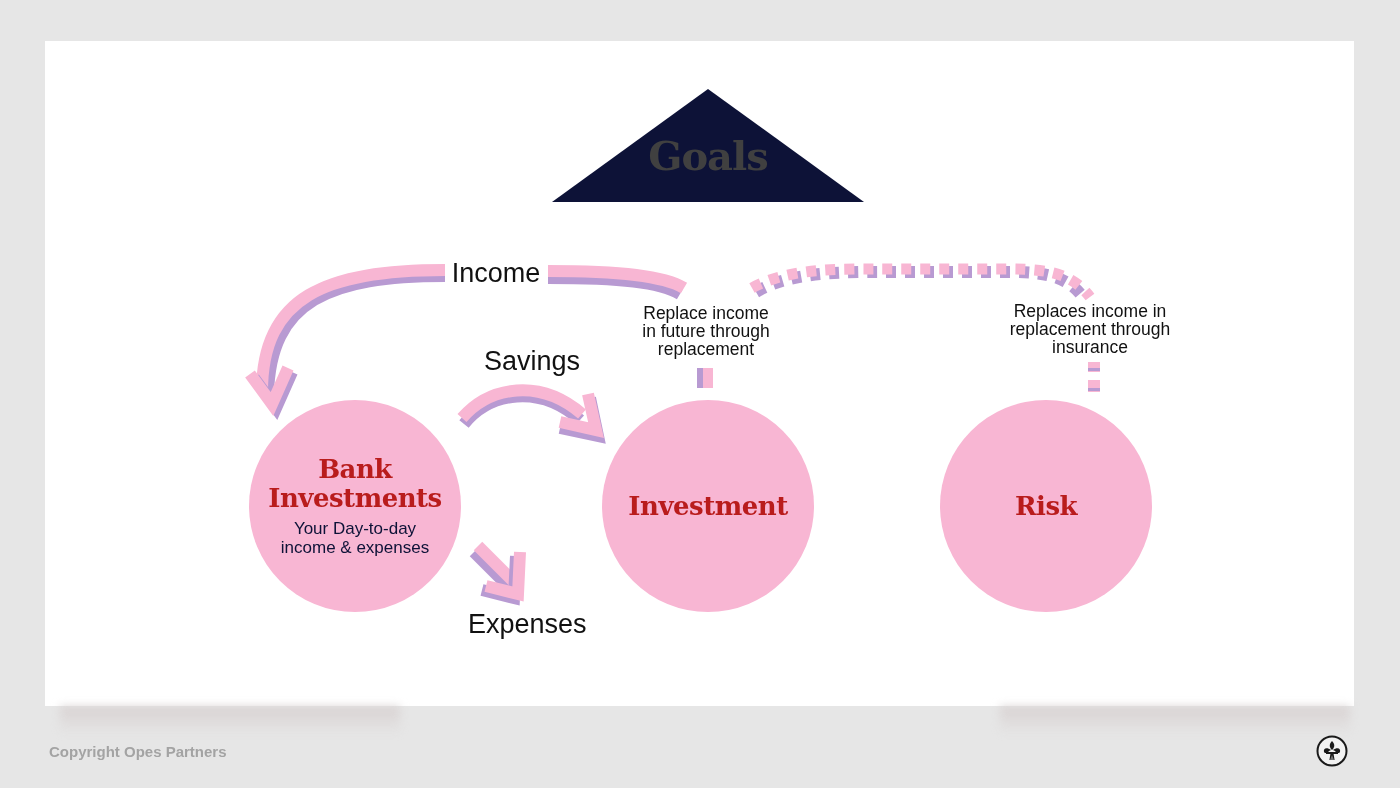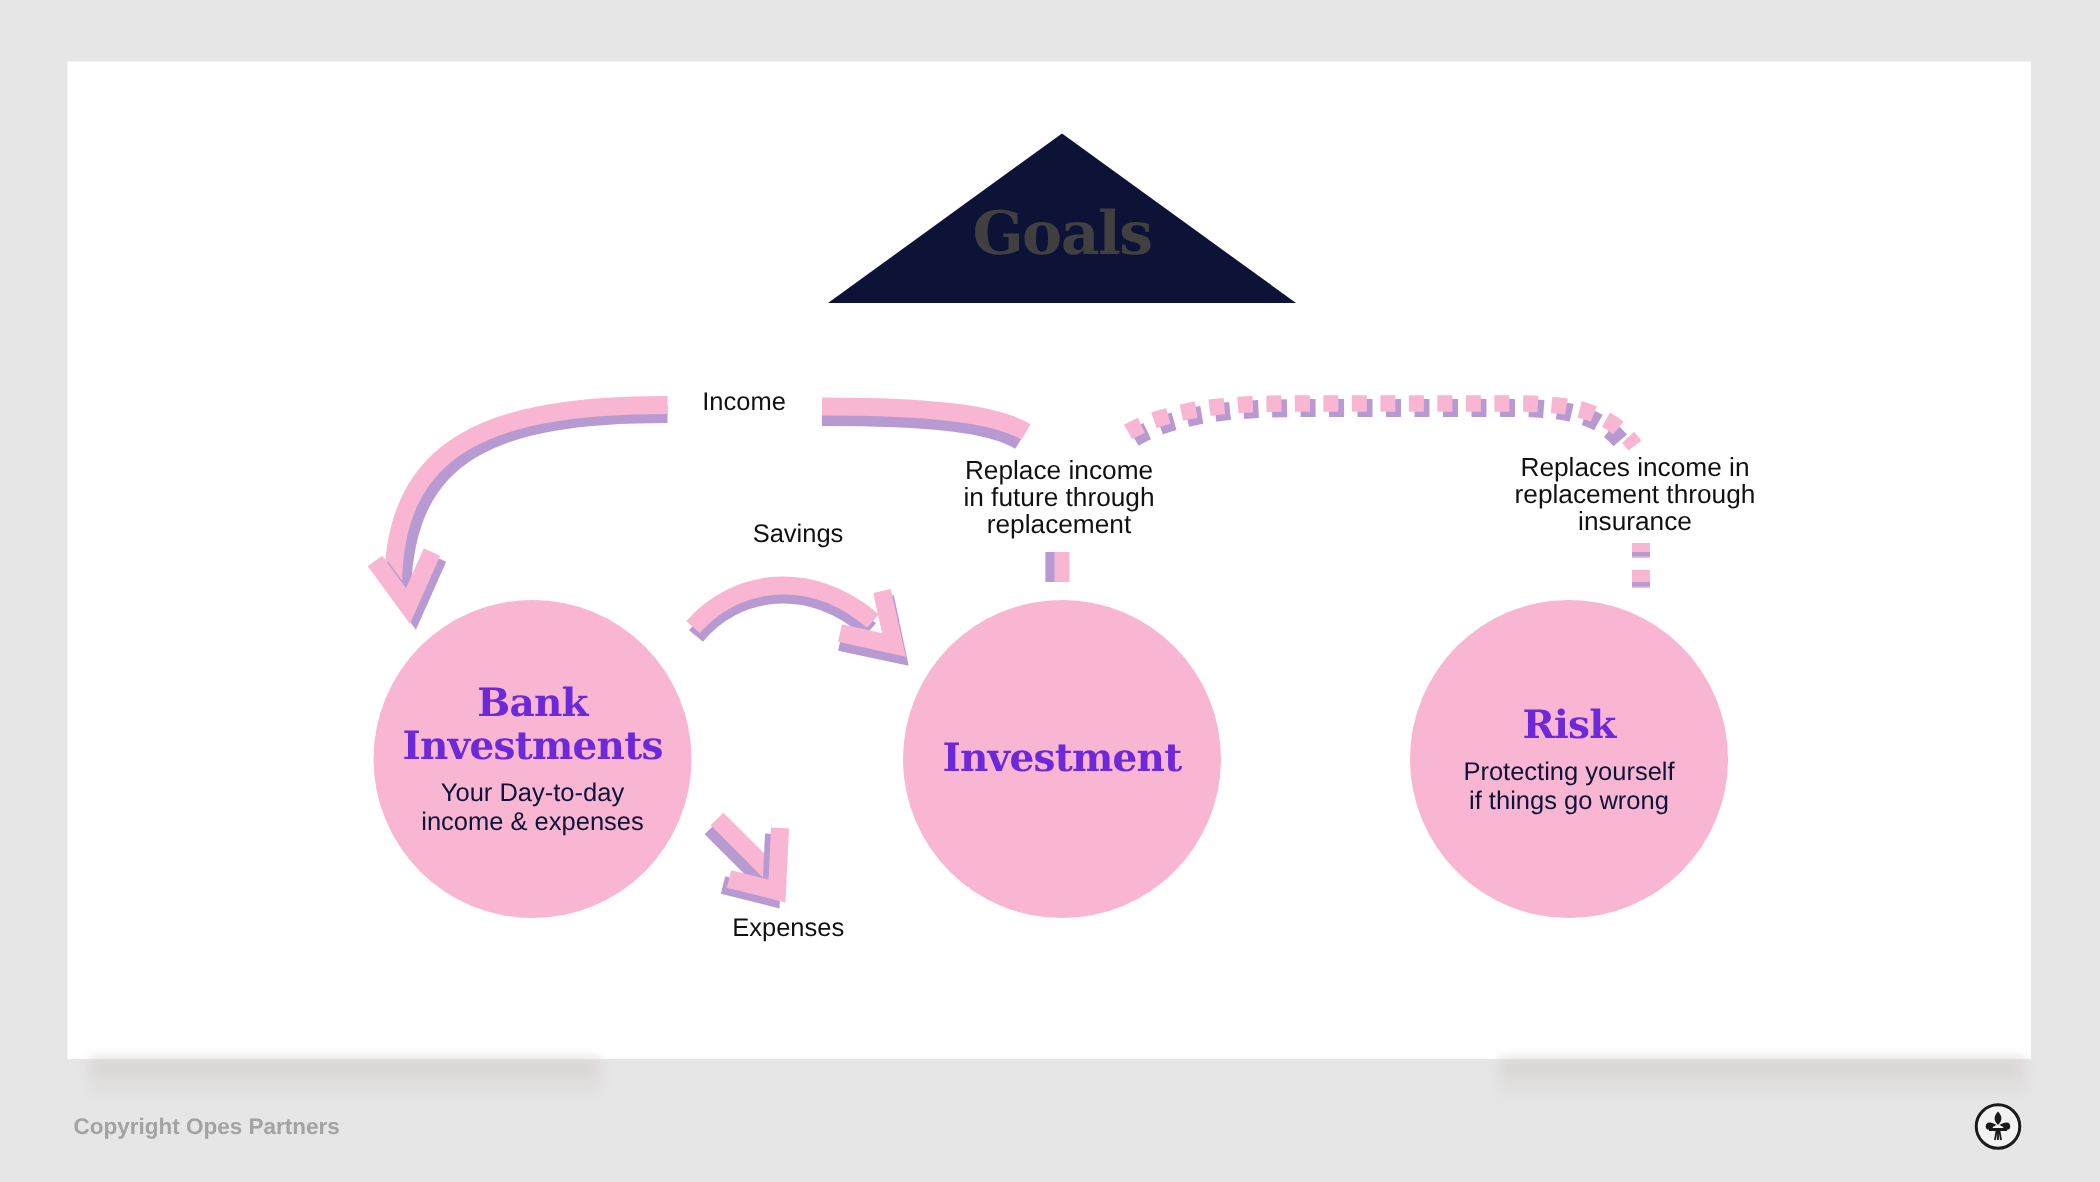--- a/index.html
+++ b/index.html
@@ -3,24 +3,24 @@
 <meta charset="utf-8">
 <style>
   html,body{margin:0;padding:0;}
   body{width:1400px;height:788px;background:#e6e6e6;position:relative;overflow:hidden;font-family:"Liberation Sans",sans-serif;}
   .slide{position:absolute;left:45px;top:41px;width:1309px;height:665px;background:#ffffff;}
   .shadow-l{position:absolute;left:60px;top:706px;width:340px;height:28px;background:linear-gradient(#d8d2d2,rgba(230,230,230,0));filter:blur(4px);}
   .shadow-r{position:absolute;left:1000px;top:706px;width:350px;height:28px;background:linear-gradient(#d8d2d2,rgba(230,230,230,0));filter:blur(4px);}
   svg.diagram{position:absolute;left:0;top:0;}
   .goals{position:absolute;left:552px;top:132px;width:312px;text-align:center;font-family:"DejaVu Serif",serif;font-weight:bold;font-size:40px;color:#404040;letter-spacing:-1px;}
   .label{position:absolute;color:#111;font-family:"Liberation Sans",sans-serif;text-align:center;white-space:nowrap;}
-  .lbl-lg{font-size:17px;}
+  .lbl-lg{font-size:27px;}
   .lbl-sm{font-size:17.5px;line-height:18px;}
   .circle{position:absolute;border-radius:50%;background:#f8b6d3;display:flex;flex-direction:column;align-items:center;justify-content:center;text-align:center;}
-  .c-title{font-family:"DejaVu Serif",serif;font-weight:bold;color:#6d28d9;font-size:26px;line-height:29px;letter-spacing:-0.5px;}
+  .c-title{font-family:"DejaVu Serif",serif;font-weight:bold;color:#b91c1c;font-size:26px;line-height:29px;letter-spacing:-0.5px;}
   .c-sub{font-family:"Liberation Sans",sans-serif;color:#0d1237;font-size:17px;line-height:19px;margin-top:6px;}
   .footer-text{position:absolute;left:49px;top:743px;font-size:15px;font-weight:bold;color:#a3a3a3;}
   .logo{position:absolute;left:1316px;top:735px;width:32px;height:32px;}
 </style>
 </head>
 <body>
 
 <div class="slide"></div>
 <div class="shadow-l"></div>
 <div class="shadow-r"></div>
@@ -99,24 +99,20 @@
 <div class="circle" style="left:602px;top:400px;width:212px;height:212px;">
   <div class="c-title">
     <div>Investment</div>
   </div>
 </div>
 
 <div class="circle" style="left:940px;top:400px;width:212px;height:212px;">
   <div class="c-title">
     <div>Risk</div>
   </div>
-  <div class="c-sub">
-    <div>Protecting yourself</div>
-    <div>if things go wrong</div>
-  </div>
 </div>
 
 <div class="footer-text">Copyright Opes Partners</div>
 
 <svg class="logo" viewBox="0 0 32 32">
   <circle cx="16" cy="16" r="14.5" fill="#f2f2f2" stroke="#1a1a1a" stroke-width="2"></circle>
   <path d="M16,6 C13,9 13,12 16,15 C19,12 19,9 16,6 Z" fill="#1a1a1a"></path>
   <path d="M15,15 C11,12 7,13 8,17 C9,19 12,18 13,16 Z" fill="#1a1a1a"></path>
   <path d="M17,15 C21,12 25,13 24,17 C23,19 20,18 19,16 Z" fill="#1a1a1a"></path>
   <rect x="10" y="17" width="12" height="2" fill="#1a1a1a"></rect>

